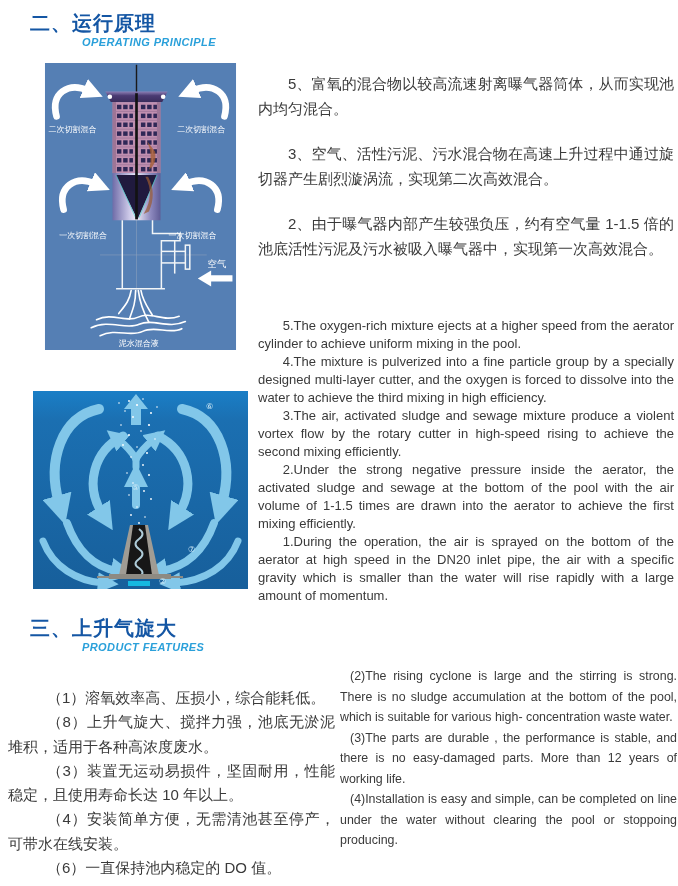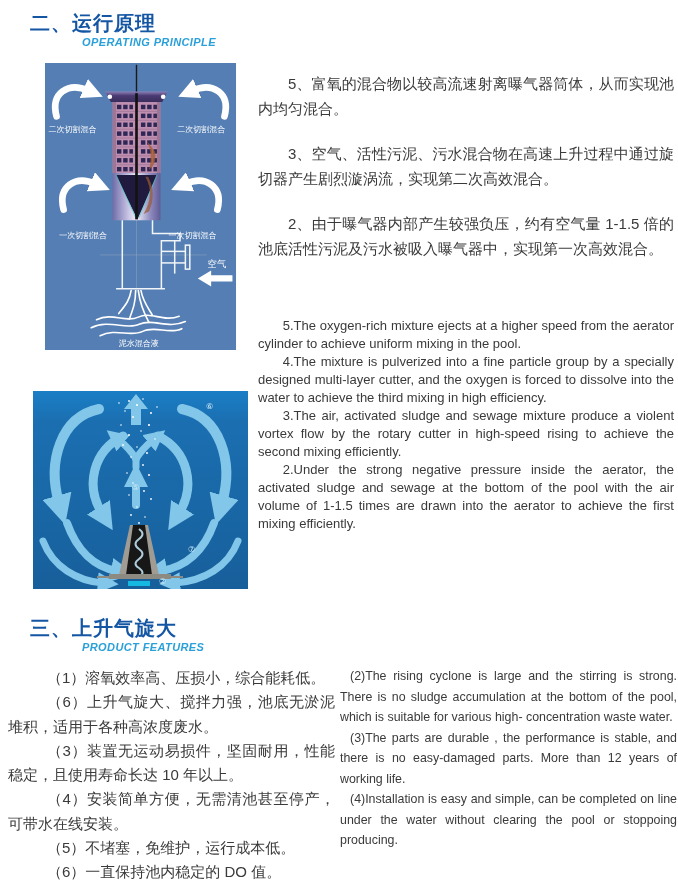--- a/index.html
+++ b/index.html
@@ -27,21 +27,21 @@
   .fig svg{display:block;width:100%;height:100%;}
 
   .txtcol{position:absolute;text-align:justify;color:#3a3a3a;}
   .txtcol p{margin:0;padding:0;}
 
   #cn-principle{left:258px;top:51px;width:416px;font-size:15px;line-height:25px;}
   #cn-principle p{text-indent:2em;margin-top:20px;}
   #en-principle{left:258px;top:317px;width:416px;font-size:13px;line-height:18px;}
   #en-principle p{text-indent:1.9em;}
 
-  #cn-features{left:8px;top:666px;width:327px;font-size:15px;line-height:24.3px;}
+  #cn-features{left:8px;top:686px;width:327px;font-size:15px;line-height:24.3px;}
   #cn-features p{text-indent:39px;}
   #en-features{left:340px;top:666px;width:337px;font-size:12.4px;line-height:20.5px;}
   #en-features p{text-indent:10px;}
 
   .figlab{font-size:9px;fill:#ffffff;font-family:"Liberation Sans",sans-serif;}
   .figlab-air{font-size:10.5px;fill:#ffffff;font-family:"Liberation Sans",sans-serif;}
   .badge{font-size:8px;fill:#cfe9f6;font-family:"Liberation Sans",sans-serif;}
 </style>
 </head>
 <body>
@@ -235,31 +235,31 @@
   <p>5、富氧的混合物以较高流速射离曝气器筒体，从而实现池内均匀混合。</p>
   <p>3、空气、活性污泥、污水混合物在高速上升过程中通过旋切器产生剧烈漩涡流，实现第二次高效混合。</p>
   <p>2、由于曝气器内部产生较强负压，约有空气量 1-1.5 倍的池底活性污泥及污水被吸入曝气器中，实现第一次高效混合。</p>
 </div>
 
 <div class="txtcol" id="en-principle">
   <p>5.The oxygen-rich mixture ejects at a higher speed from the aerator cylinder to achieve uniform mixing in the pool.</p>
   <p>4.The mixture is pulverized into a fine particle group by a specially designed multi-layer cutter, and the oxygen is forced to dissolve into the water to achieve the third mixing in high efficiency.</p>
   <p>3.The air, activated sludge and sewage mixture produce a violent vortex flow by the rotary cutter in high-speed rising to achieve the second mixing efficiently.</p>
   <p>2.Under the strong negative pressure inside the aerator, the activated sludge and sewage at the bottom of the pool with the air volume of 1-1.5 times are drawn into the aerator to achieve the first mixing efficiently.</p>
+  <p>1.During the operation, the air is sprayed on the bottom of the aerator at high speed in the DN20 inlet pipe, the air with a specific gravity which is smaller than the water will rise rapidly with a large amount of momentum.</p>
 </div>
 
 <div class="sec-title" id="title-features">三、上升气旋大</div>
 <div class="sec-sub" id="sub-features">PRODUCT FEATURES</div>
 
 <div class="txtcol" id="cn-features">
   <p>（1）溶氧效率高、压损小，综合能耗低。</p>
-  <p>（6）上升气旋大、搅拌力强，池底无淤泥堆积，适用于各种高浓度废水。</p>
+  <p>（8）上升气旋大、搅拌力强，池底无淤泥堆积，适用于各种高浓度废水。</p>
   <p>（3）装置无运动易损件，坚固耐用，性能稳定，且使用寿命长达 10 年以上。</p>
   <p>（4）安装简单方便，无需清池甚至停产，可带水在线安装。</p>
-  <p>（5）不堵塞，免维护，运行成本低。</p>
   <p>（6）一直保持池内稳定的 DO 值。</p>
 </div>
 
 <div class="txtcol" id="en-features">
   <p>(2)The rising cyclone is large and the stirring is strong. There is no sludge accumulation at the bottom of the pool, which is suitable for various high- concentration waste water.</p>
   <p>(3)The parts are durable , the performance is stable, and there is no easy-damaged parts. More than 12 years of working life.</p>
   <p>(4)Installation is easy and simple, can be completed on line under the water without clearing the pool or stoppoing producing.</p>
 
 </div>
 

